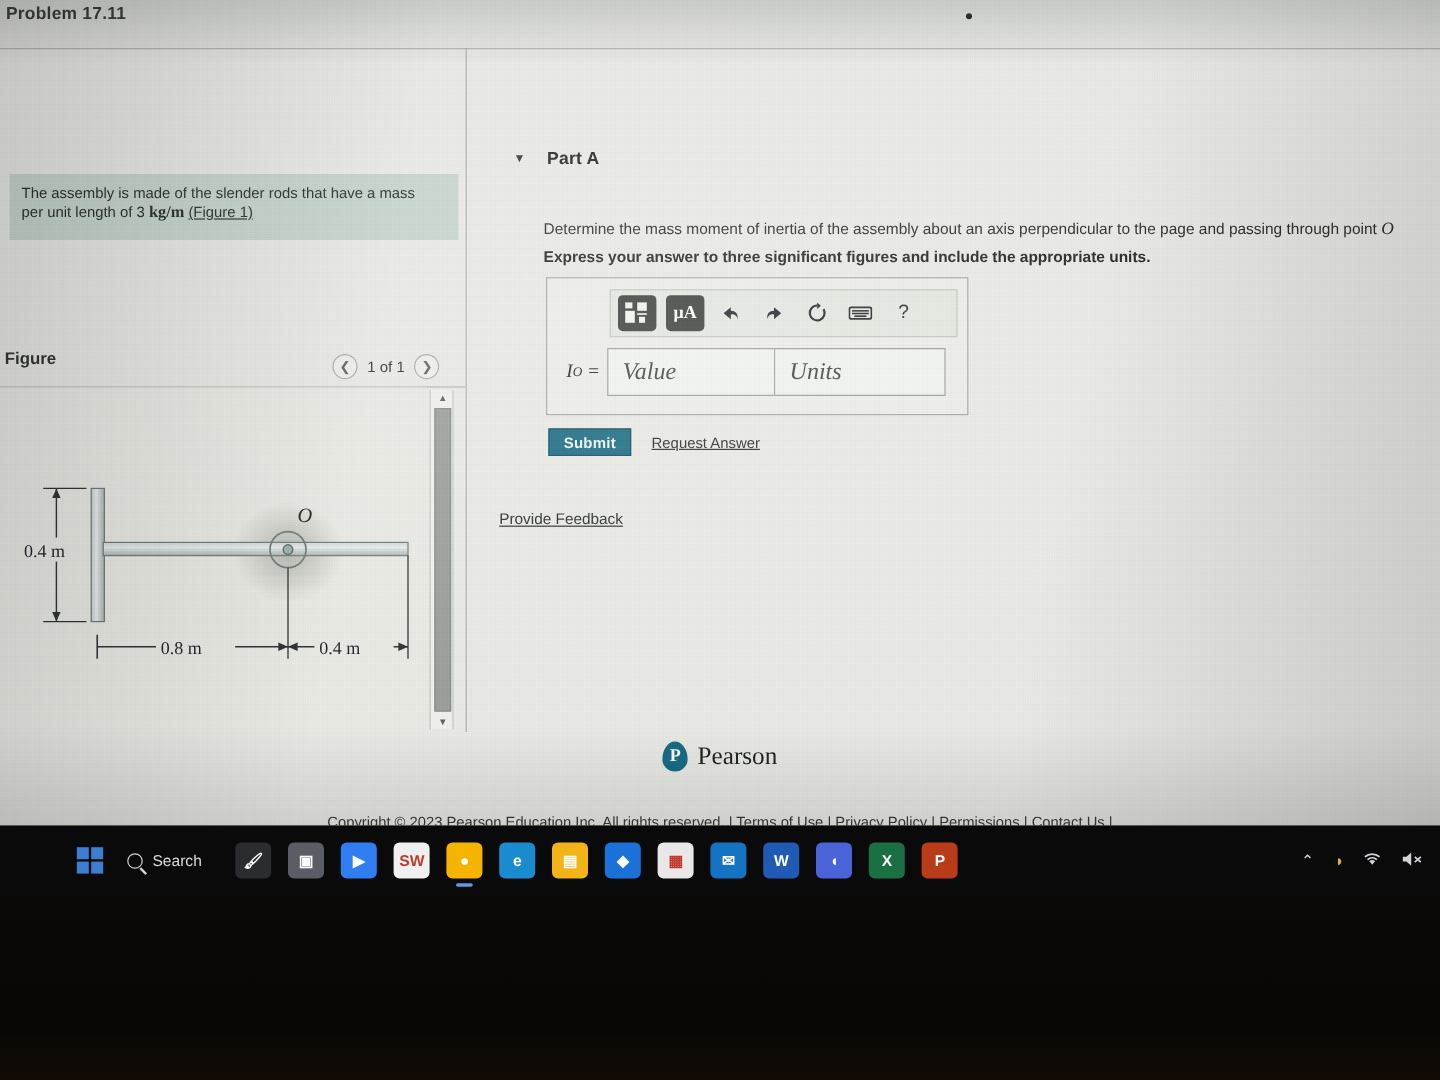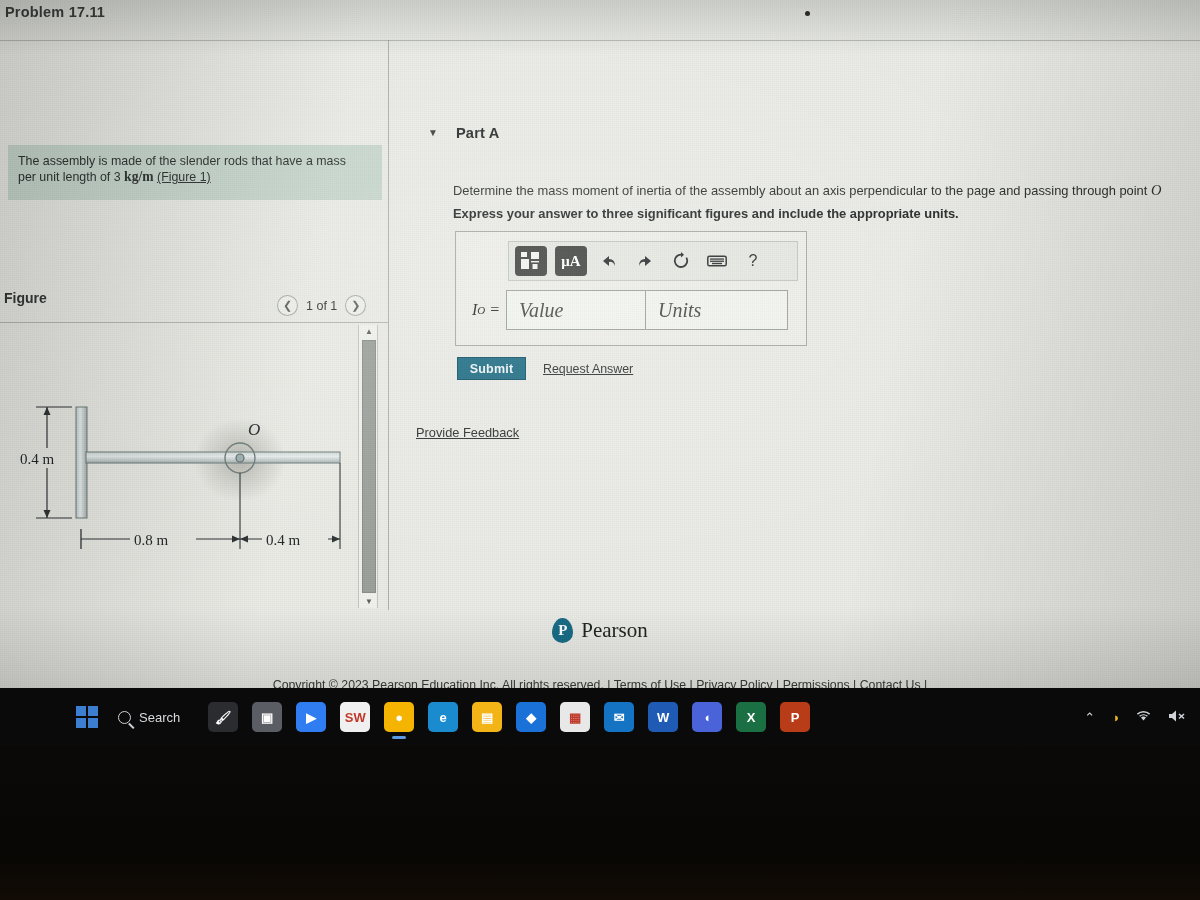--- a/index.html
+++ b/index.html
@@ -262,21 +262,21 @@
   .copyright a { color: #363a36; text-decoration: underline; }
 
   
   #taskbar {
     position: absolute; left: 0; top: 688px;
     width: 1200px; height: 58px;
     background: #0a0a0b;
     z-index: 70;
   }
   .tb-center {
-    position: absolute; left: 76px; top: 0; height: 58px;
+    position: absolute; left: 64px; top: 0; height: 58px;
     display: flex; align-items: center; gap: 14px;
   }
   .start-ico {
     width: 22px; height: 22px;
     display: grid; grid-template-columns: 1fr 1fr; grid-template-rows: 1fr 1fr; gap: 2px;
   }
   .start-ico i { background: #3c7fd0; display: block; }
   .search-pill {
     height: 26px; display: flex; align-items: center; gap: 8px;
     padding: 0 14px 0 6px;

